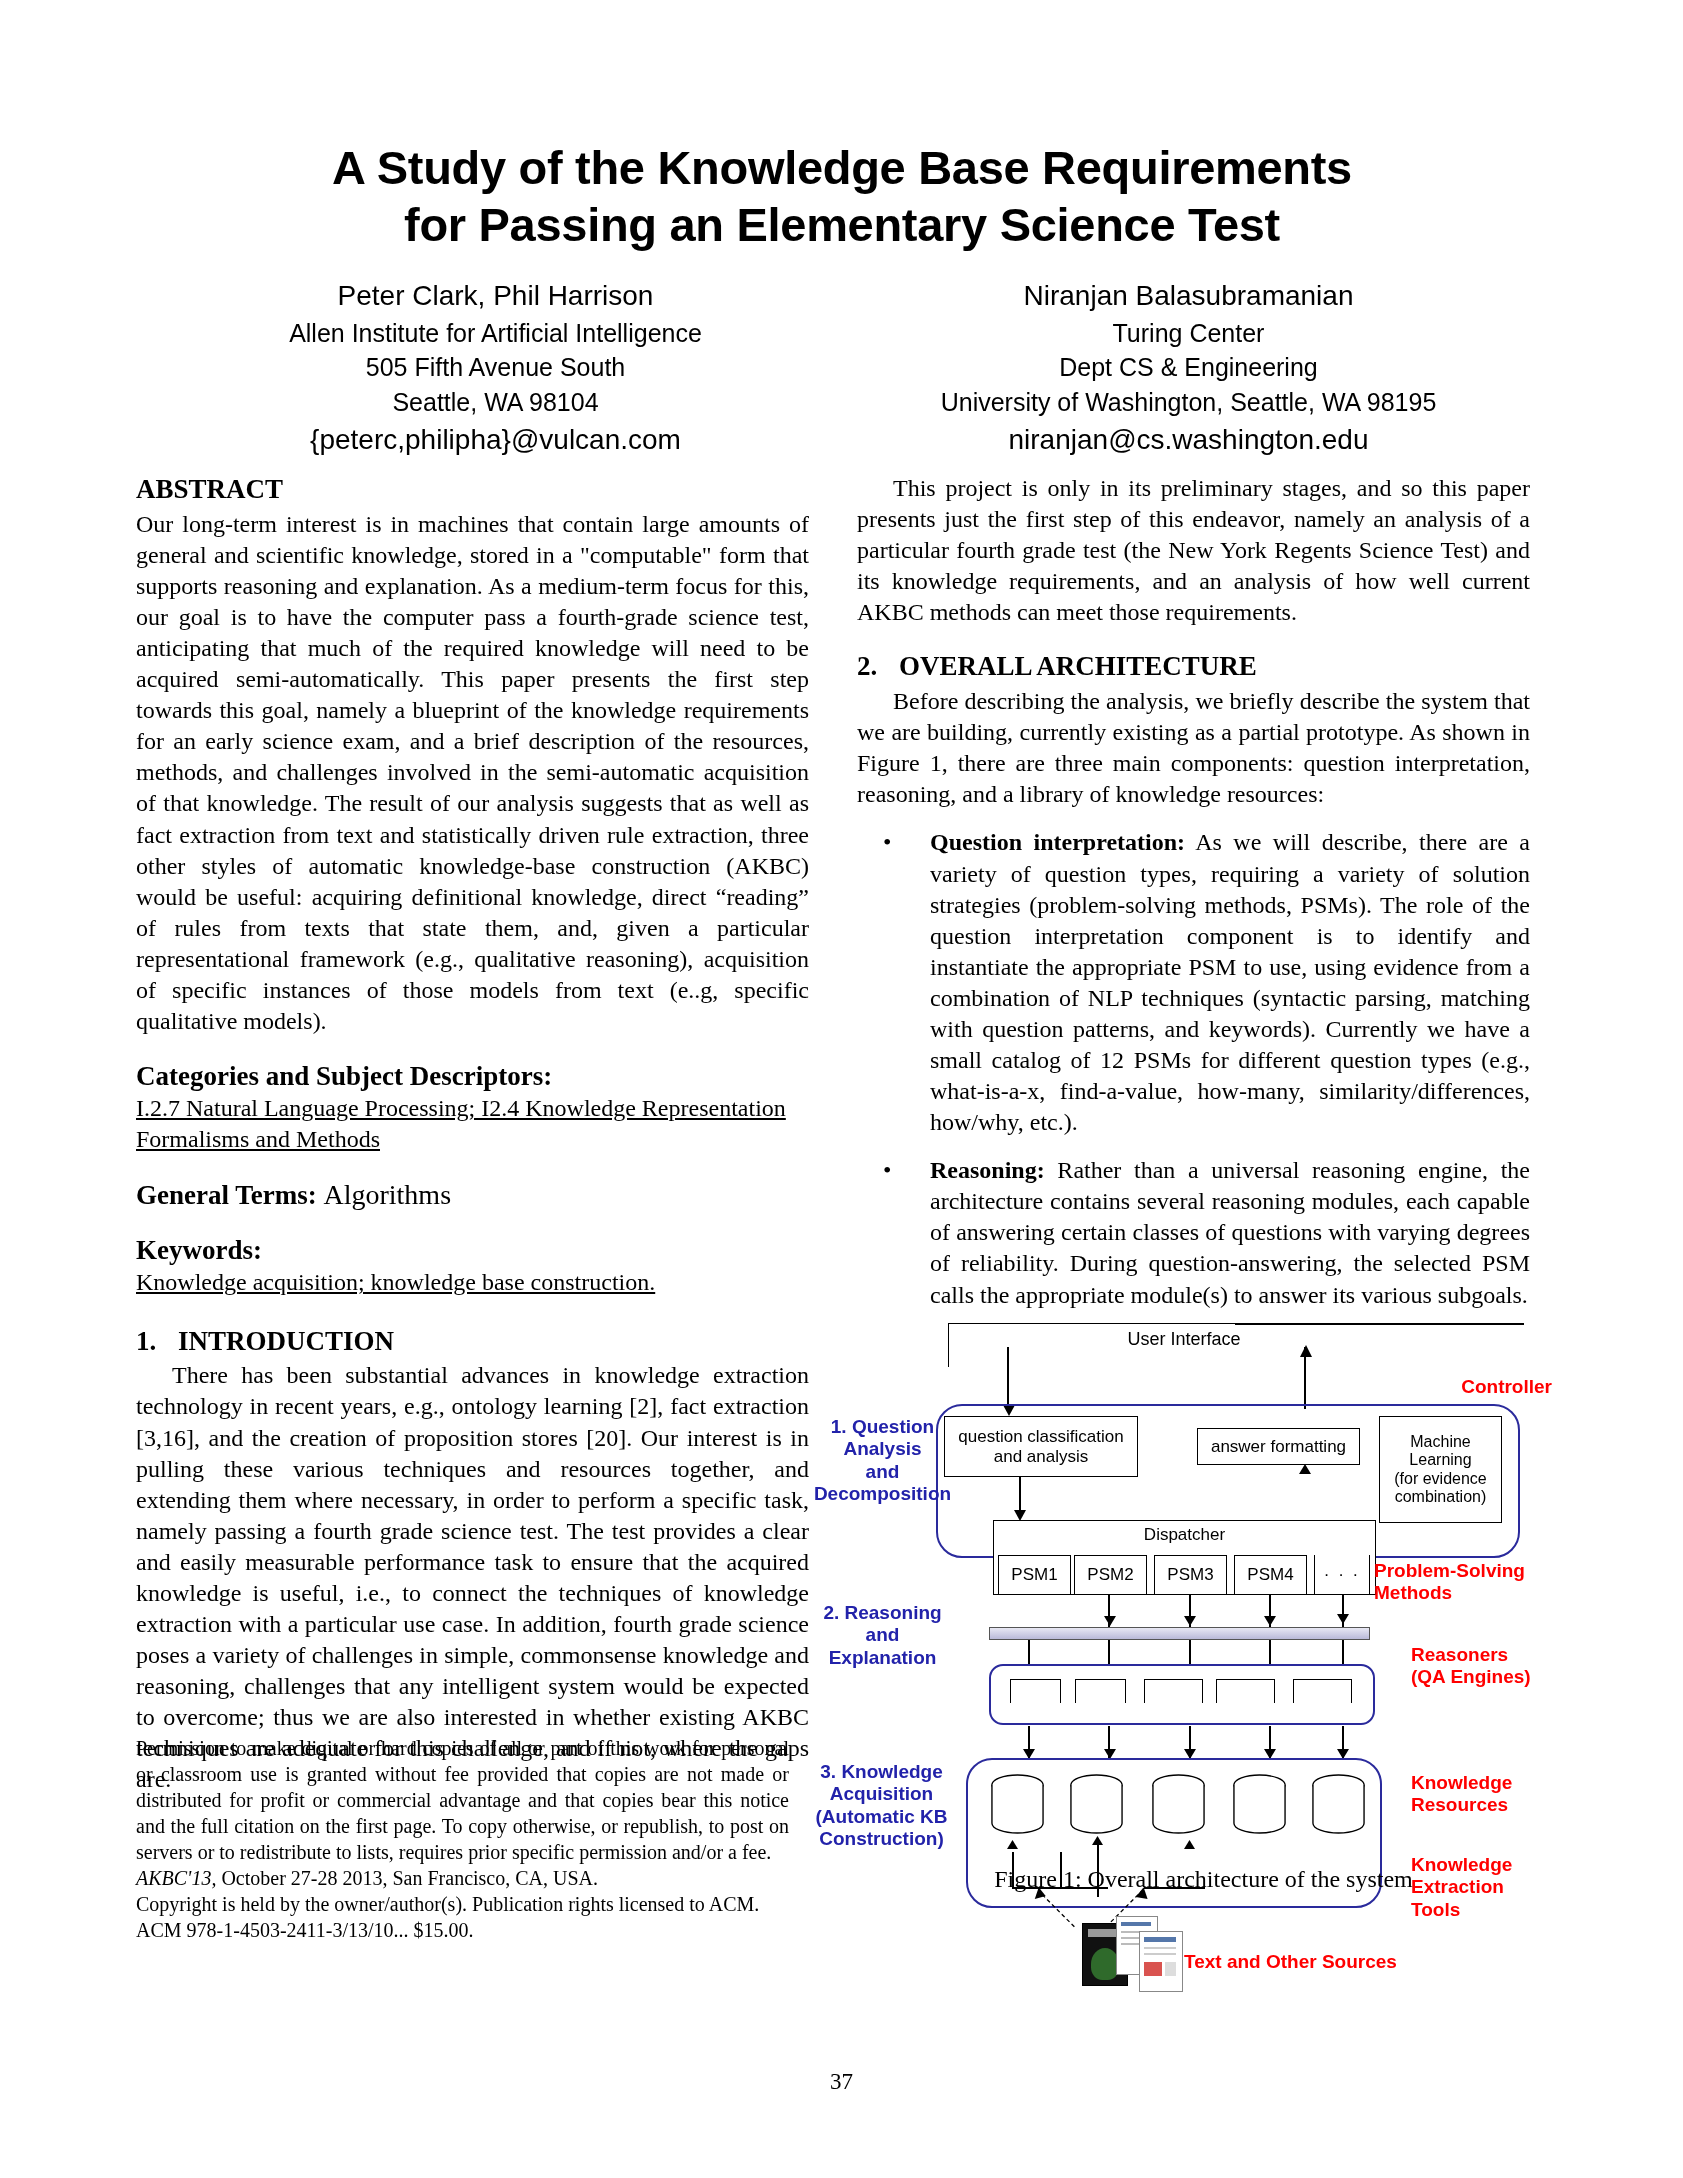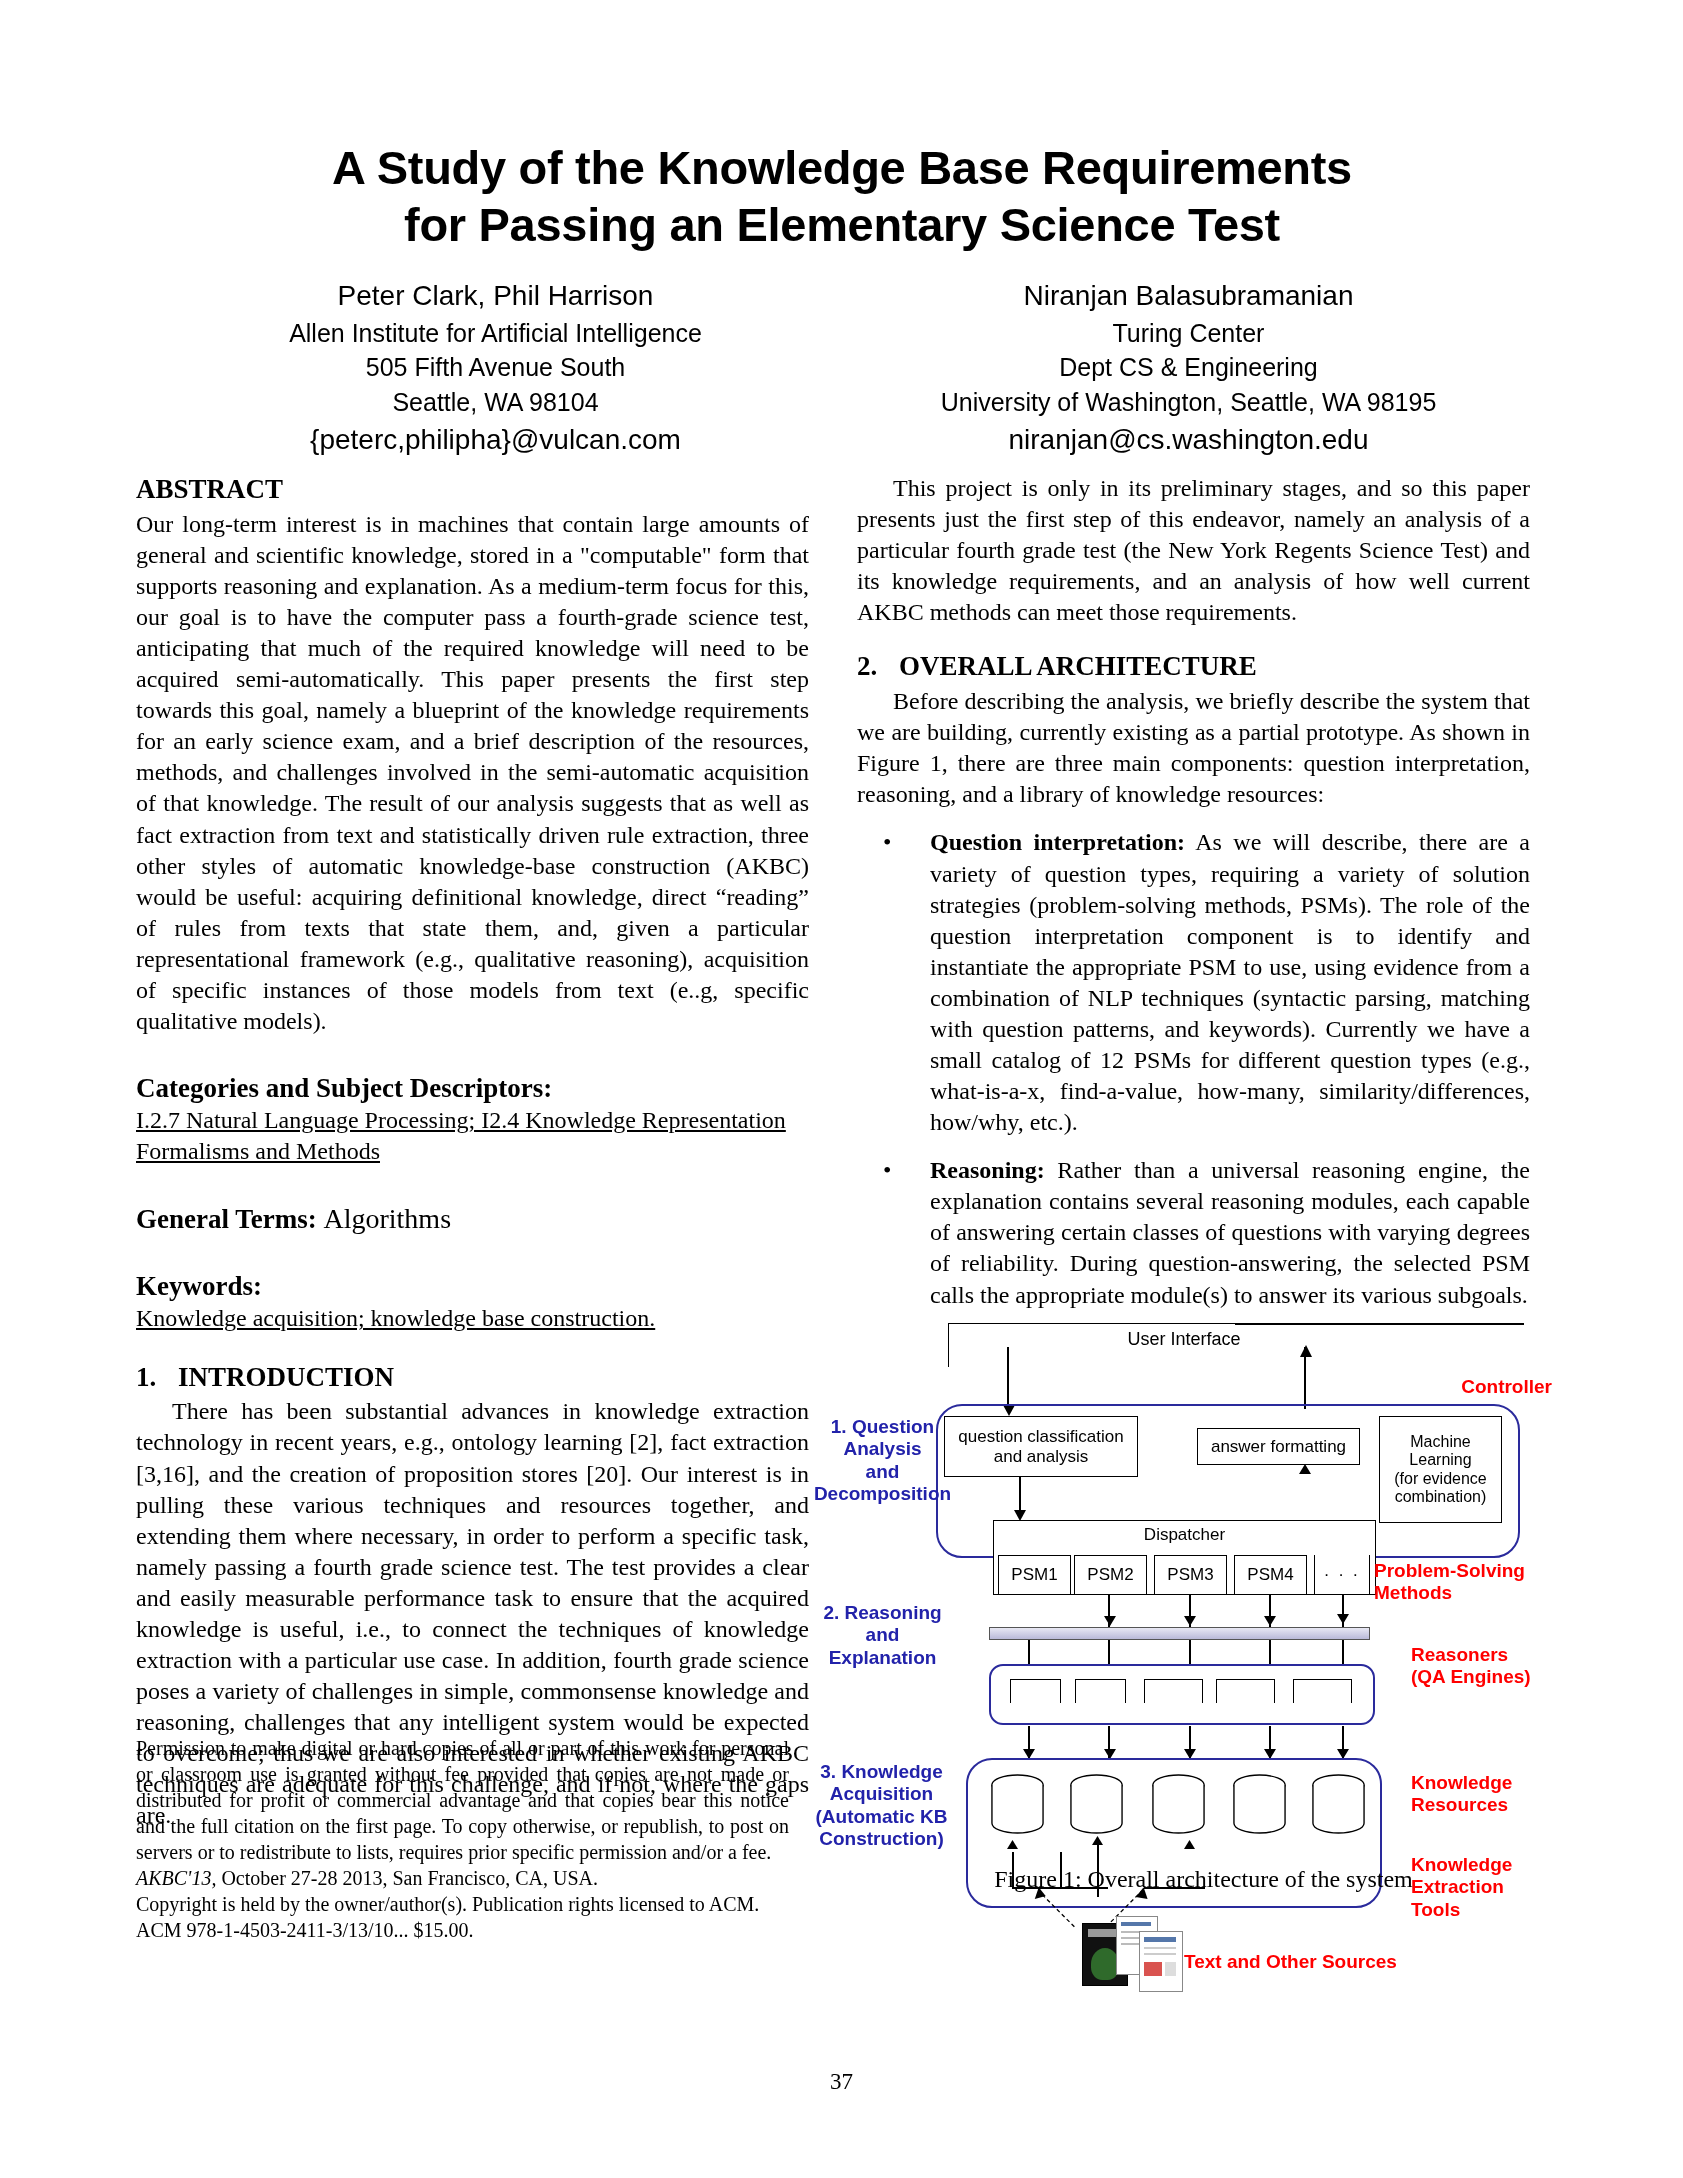--- a/index.html
+++ b/index.html
@@ -44,21 +44,21 @@
   p.body{
     font-size:24px;line-height:1.295;
     text-align:justify;
     margin:0;
     hyphens:none;
   }
   p.body.ind{text-indent:36px;}
   .inline-label{font-weight:bold;}
   .small-head{
     font-family:"Liberation Serif",serif;font-weight:bold;font-size:27px;
-    margin:36px 0 1px 0;
+    margin:24px 0 1px 0;
   }
   .plain{font-size:24px;line-height:1.30;margin:0;text-decoration:underline;}
 
   
   ul.bul{margin:0;padding:0;list-style:none;}
   ul.bul li{
     position:relative;padding-left:73px;margin-top:17px;
     font-size:24px;line-height:1.295;text-align:justify;
   }
   ul.bul li .dot{
@@ -180,21 +180,21 @@
     </h2>
     <p class="body ind">Before describing the analysis, we briefly describe the system that we are building, currently existing as a partial prototype. As shown in Figure 1, there are three main components: question interpretation, reasoning, and a library of knowledge resources:</p>
 
     <ul class="bul">
       <li>
         <span class="dot">•</span>
         <span class="inline-label">Question interpretation:</span><span> As we will describe, there are a variety of question types, requiring a variety of solution strategies (problem-solving methods, PSMs). The role of the question interpretation component is to identify and instantiate the appropriate PSM to use, using evidence from a combination of NLP techniques (syntactic parsing, matching with question patterns, and keywords). Currently we have a small catalog of 12 PSMs for different question types (e.g., what-is-a-x, find-a-value, how-many, similarity/differences, how/why, etc.).</span>
       </li>
       <li>
         <span class="dot">•</span>
-        <span class="inline-label">Reasoning:</span><span> Rather than a universal reasoning engine, the explanation contains several reasoning modules, each capable of answering certain classes of questions with varying degrees of reliability. During question-answering, the selected PSM calls the appropriate module(s) to answer its various subgoals.</span>
+        <span class="inline-label">Reasoning:</span><span> Rather than a universal reasoning engine, the architecture contains several reasoning modules, each capable of answering certain classes of questions with varying degrees of reliability. During question-answering, the selected PSM calls the appropriate module(s) to answer its various subgoals.</span>
       </li>
     </ul>
   </div>
 
   <div class="figwrap">
     <div class="fig">
 
       <div class="uiline" style="left:91px;top:6px;width:287px;height:44px;border-right:none;border-bottom:none;"></div>
       <div class="ln" style="left:378px;top:6px;width:289px;height:1.5px;"></div>
       <div style="position:absolute;left:149px;top:12px;width:356px;text-align:center;font-family:'Liberation Sans',sans-serif;font-size:18px;">User Interface</div>

